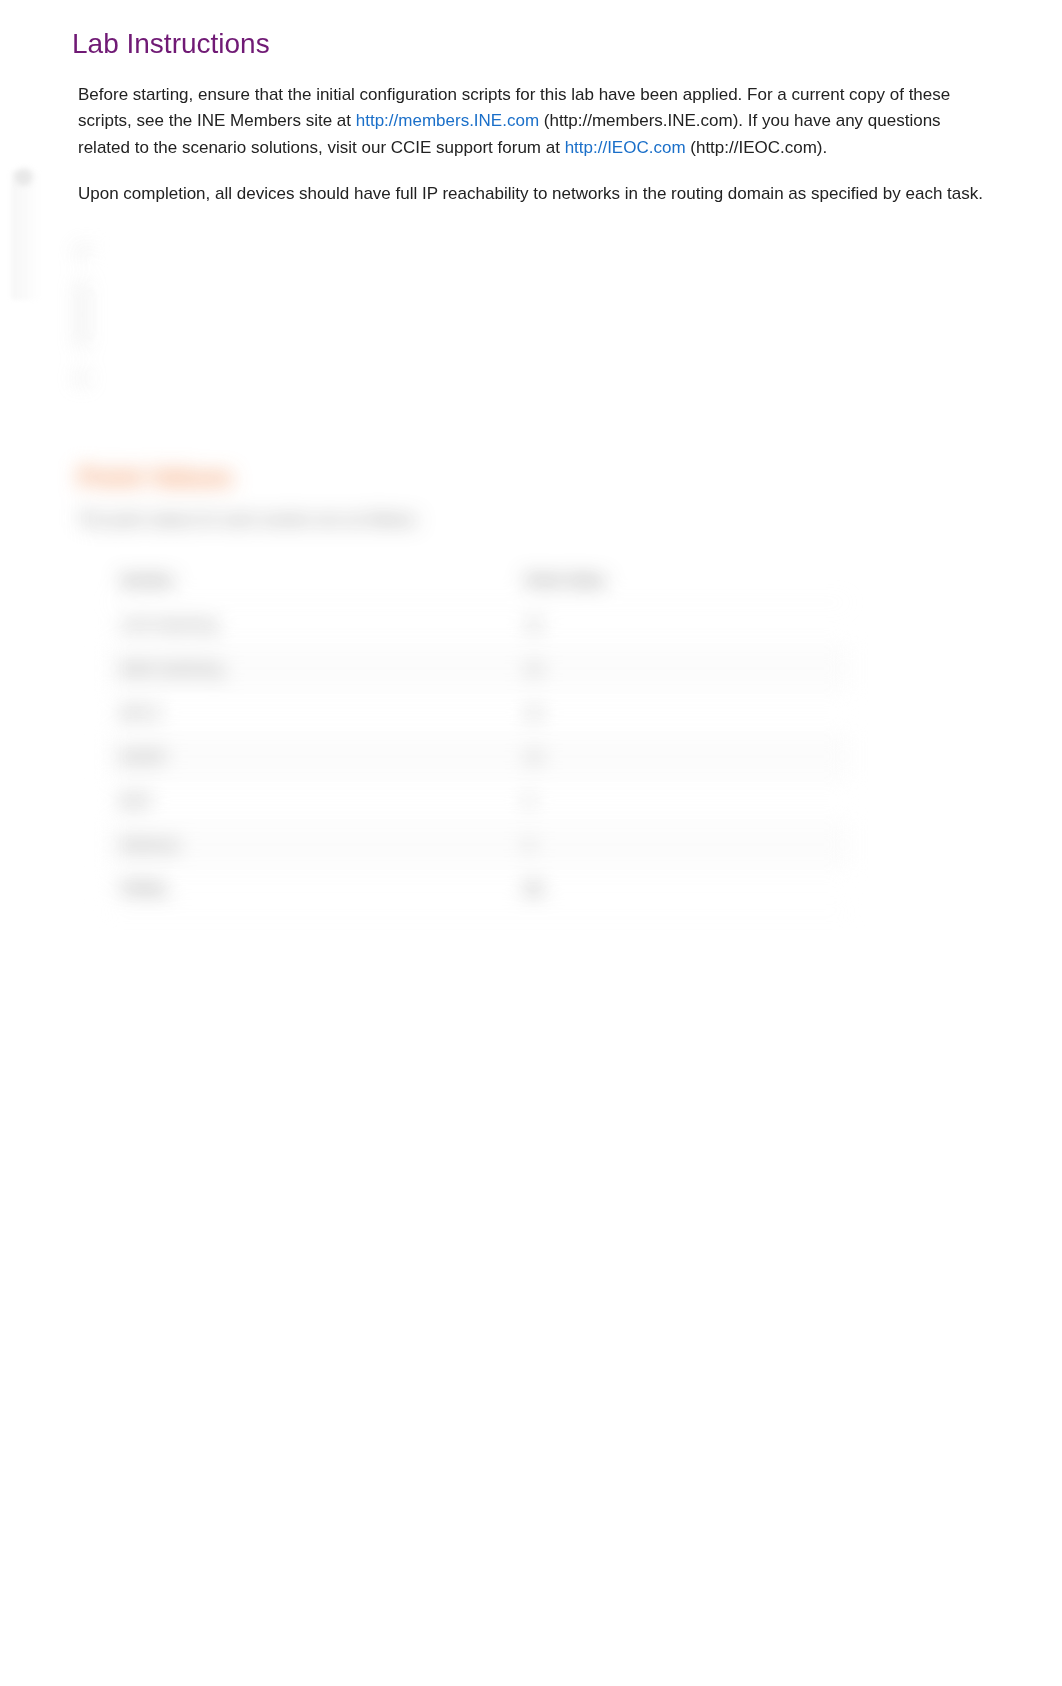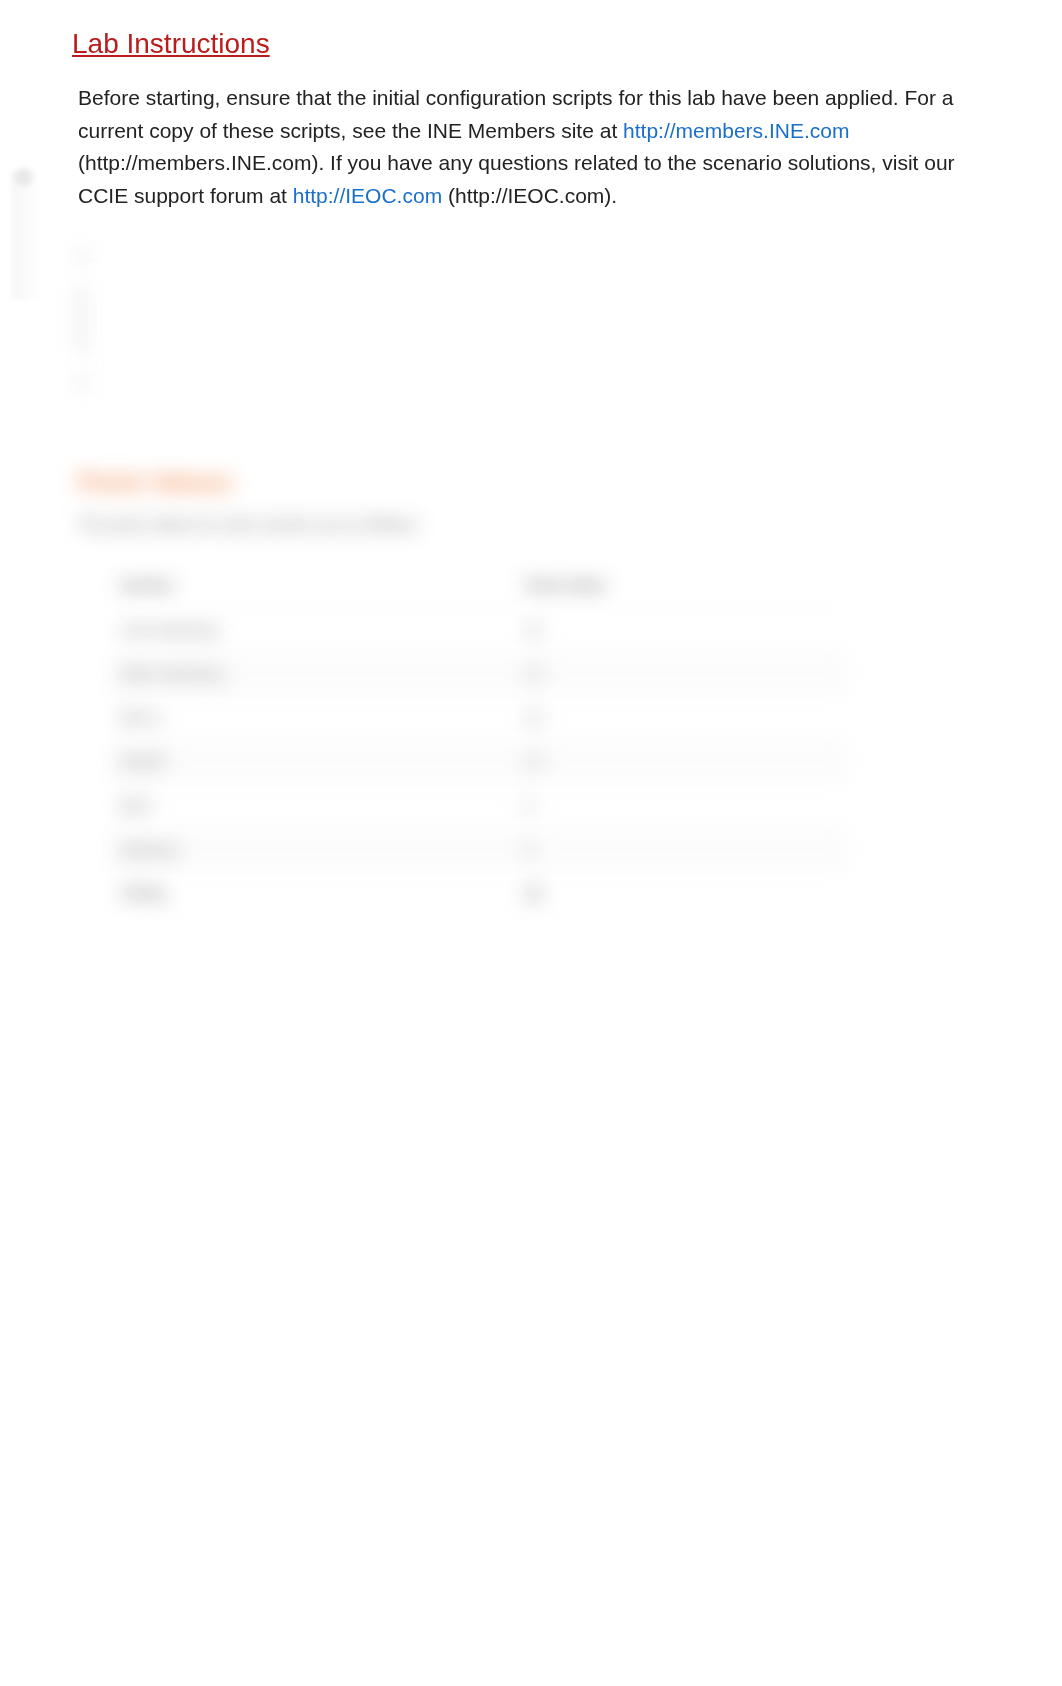--- a/index.html
+++ b/index.html
@@ -19,26 +19,25 @@
     }
     .intro-text {
       font-size: 17px;
       line-height: 1.5;
       color: #222;
       margin-bottom: 28px;
     }
     h2.section-heading {
       font-size: 28px;
       font-weight: 400;
-      color: #b91c1c;
+      color: #701a75;
       margin: 8px 0 22px -6px;
-      text-decoration: underline;
     }
     .para {
-      font-size: 21px;
+      font-size: 17px;
       line-height: 1.55;
       color: #222;
       margin-bottom: 20px;
     }
     .italic-x {
       font-style: italic;
     }
     .link-text {
       color: #1a6fc9;
       text-decoration: none;
@@ -138,20 +137,21 @@
 <div class="content">
 
 
   <h2 class="section-heading">Lab Instructions</h2>
 
   <p class="para">
     <span>Before starting, ensure that the initial configuration scripts for this lab have been applied. For a current copy of these scripts, see the INE Members site at </span><a class="link-text" href="#">http://members.INE.com</a><span> (http://members.INE.com). If you have any questions related to the scenario solutions, visit our CCIE support forum at </span><a class="link-text" href="#">http://IEOC.com</a><span> (http://IEOC.com).</span>
   </p>
 
 
+  <p class="para">Upon completion, all devices should have full IP reachability to networks in the routing domain as specified by each task.</p>
 
   <div class="blurred-region">
     <div class="bullet-block">
       <div class="b"></div>
       <div class="b" style="margin-top:30px"></div>
       <div class="b"></div>
       <div class="b"></div>
       <div class="b"></div>
       <div class="b" style="margin-top:30px"></div>
     </div>

